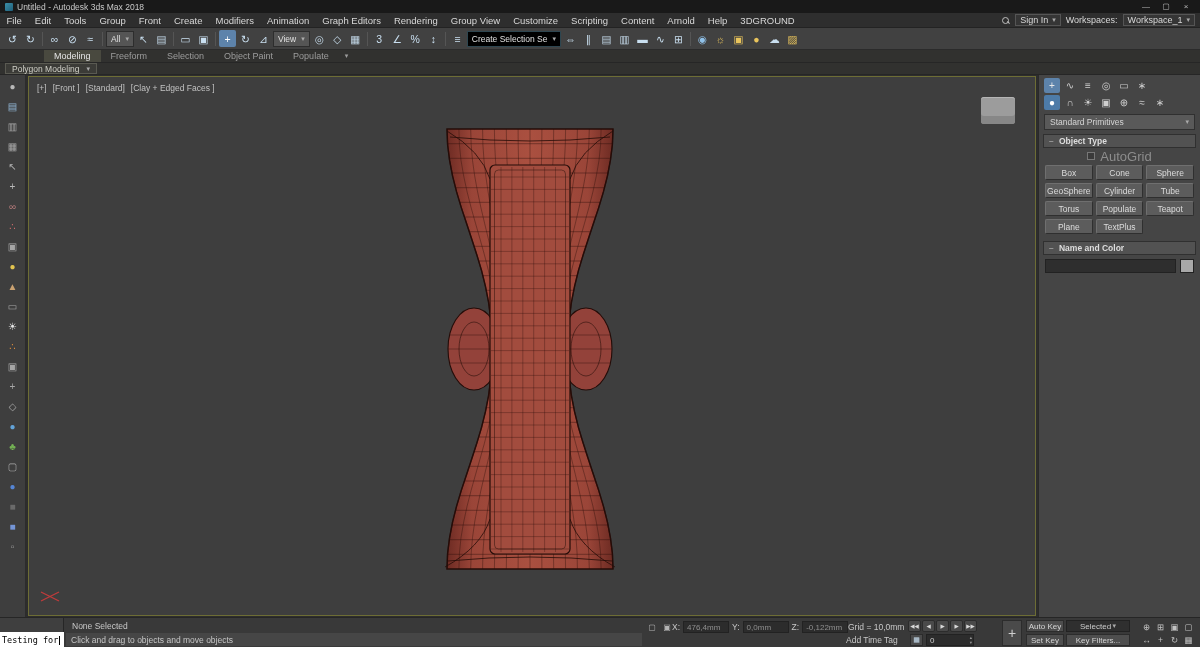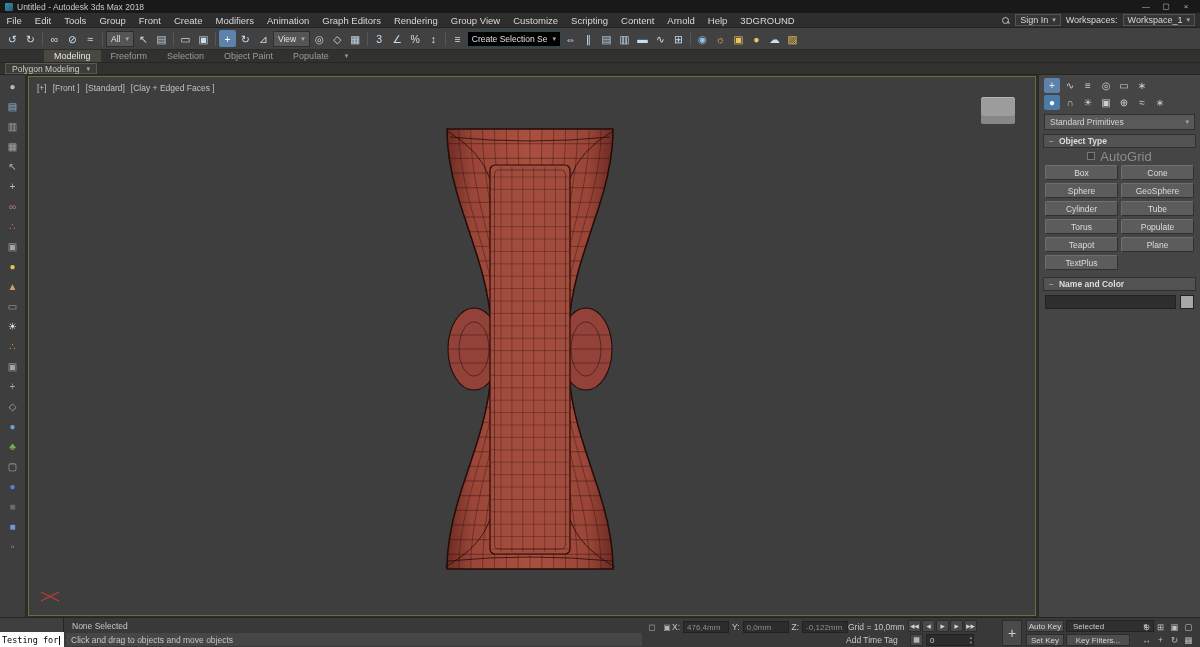--- a/index.html
+++ b/index.html
@@ -46,21 +46,21 @@
 .right-panel{width:162px;background:#454545;border-left:1px solid #2a2a2a;padding:2px 0;font-size:9px;color:#d5d5d5}
 .cp-tabs{display:flex;gap:2px;padding:1px 5px}
 .cp-tabs .icon{width:16px;height:15px;font-size:10px;color:#cfcfcf}
 .cp-sub .icon.active{background:#4d7ba8;color:#fff}
 .cp-dd{margin:3px 5px 4px;height:16px;background:#595959;border:1px solid #303030;display:flex;align-items:center;justify-content:space-between;padding:0 5px;font-size:8.5px}
 .rollout{margin:2px 4px}
 .rollout-h{height:14px;background:#525252;border:1px solid #303030;display:flex;align-items:center;gap:5px;padding:0 5px;font-size:8.5px;font-weight:bold;color:#ddd}
 .minus{font-weight:normal;color:#bbb}
 .autogrid{display:flex;align-items:center;justify-content:center;gap:5px;height:16px;color:#8d8d8d;font-size:13px}
 .checkbox{width:8px;height:8px;border:1px solid #777;background:#3a3a3a}
-.prim-grid{display:grid;grid-template-columns:1fr 1fr;gap:3px;padding:1px 2px 5px}
+.prim-grid{display:grid;grid-template-columns:1fr 1fr 1fr;gap:3px;padding:1px 2px 5px}
 .prim-btn{height:15px;background:#5c5c5c;border:1px solid #2f2f2f;border-top-color:#6f6f6f;border-left-color:#6f6f6f;border-radius:2px;display:flex;align-items:center;justify-content:center;font-size:8.5px;color:#dcdcdc;white-space:nowrap}
 .name-row{display:flex;gap:4px;padding:4px 2px}
 .name-input{flex:1;height:14px;background:#2e2e2e;border:1px solid #222;color:#ddd;font-size:9px;padding:0 2px}
 .color-swatch{width:14px;height:14px;background:#a8a8a8;border:1px solid #222;flex:none}
 .statusbar{position:relative;height:30px;background:#393939;border-top:1px solid #262626;font-size:8.5px;color:#c8c8c8}
 .listener-top{position:absolute;left:0;top:0;width:64px;height:14px;background:#3f3f3f;border-right:1px solid #262626}
 .listener{position:absolute;left:0;top:14px;width:64px;height:16px;background:#fff;color:#000;font-family:"DejaVu Sans Mono",monospace;font-size:8.5px;display:flex;align-items:center;padding:0 2px;gap:1px}
 .caret-block{width:1px;height:9px;background:#000}
 .sel-status{position:absolute;left:72px;top:3px}
 .prompt{position:absolute;left:66px;top:15px;width:576px;height:13px;background:#464646;display:flex;align-items:center;padding:0 5px;color:#c6c6c6}
@@ -74,21 +74,21 @@
 .transport .icon{width:13px;height:12px;background:#4a4a4a;border:1px solid #2c2c2c;font-size:5.5px;color:#d8d8d8}
 .keymode{position:absolute;left:910px;top:16px;width:13px;height:12px;display:flex;align-items:center;justify-content:center;background:#4a4a4a;border:1px solid #2c2c2c;font-size:7px;color:#c9dff0}
 .frame-field{position:absolute;left:926px;top:16px;width:48px;height:12px;background:#2c2c2c;border:1px solid #222;display:flex;align-items:center}
 .fv{flex:1;padding-left:3px;font-size:8px;color:#ccc}
 .spin{display:flex;flex-direction:column;font-size:4.5px;line-height:5px;color:#999;padding-right:1px}
 .bigplus{position:absolute;left:1002px;top:2px;width:20px;height:26px;background:#4a4a4a;border:1px solid #2c2c2c;display:flex;align-items:center;justify-content:center;font-size:14px;color:#cfcfcf}
 .sb-btn{position:absolute;height:12px;background:#4e4e4e;border:1px solid #2c2c2c;display:flex;align-items:center;justify-content:center;font-size:8px;color:#d6d6d6;white-space:nowrap}
 .autokey{left:1026px;top:2px;width:38px}
 .setkey{left:1026px;top:16px;width:38px}
 .keyfilters{left:1066px;top:16px;width:64px}
-.selected-dd{position:absolute;left:1066px;top:2px;width:88px;height:12px;background:#2f2f2f;border:1px solid #222;display:flex;align-items:center;justify-content:space-between;padding:0 6px;font-size:8px;color:#ccc}
+.selected-dd{position:absolute;left:1066px;top:2px;width:64px;height:12px;background:#2f2f2f;border:1px solid #222;display:flex;align-items:center;justify-content:space-between;padding:0 13px;font-size:8px;color:#ccc}
 .navgrid{position:absolute;left:1140px;top:2px;display:grid;grid-template-columns:repeat(4,14px);grid-auto-rows:13px;gap:0}
 .navgrid .icon{width:13px;height:12px;font-size:8.5px;color:#c2c2c2}
 </style>
 </head>
 <body>
 
 <div class="titlebar">
   <span class="app-icon"></span>
   <span>Untitled - Autodesk 3ds Max 2018</span>
   <div class="win-btns">

